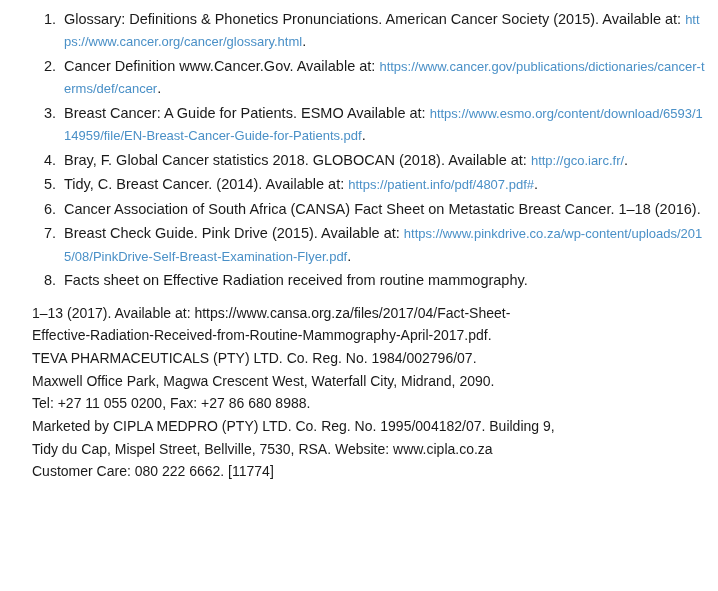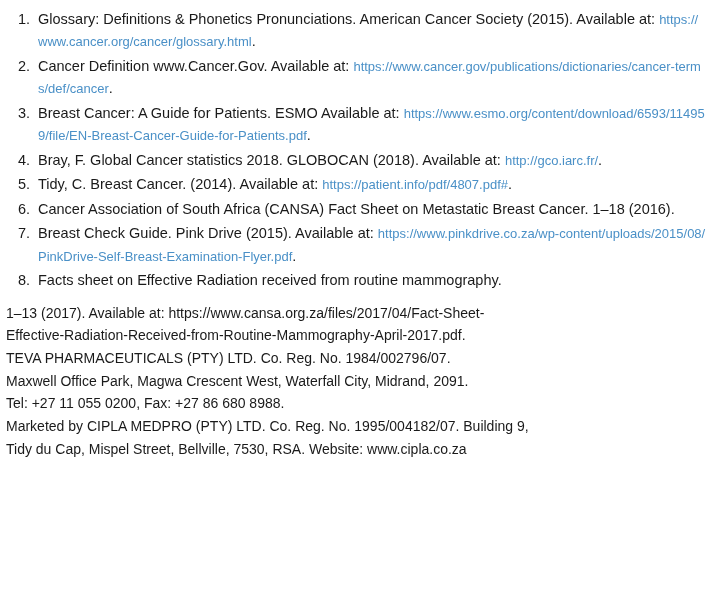--- a/index.html
+++ b/index.html
@@ -10,21 +10,21 @@
   body {
     width: 718px;
     height: 591px;
     font-family: "Liberation Sans", sans-serif;
     color: #1a1a1a;
     font-size: 14.5px;
     line-height: 1.55;
     overflow: hidden;
   }
   .page {
-    padding: 8px 12px 0 4px;
+    padding: 8px 12px 0 30px;
     box-sizing: border-box;
     width: 718px;
   }
   ol.ref-list {
     margin: 0 0 0 0;
     padding-left: 30px;
     list-style-position: outside;
   }
   ol.ref-list > li {
     margin: 0 0 2px 0;
@@ -92,19 +92,20 @@
     <li>
       <span class="ref-text">Facts sheet on Effective Radiation received from routine mammography.</span>
     </li>
 
   </ol>
 
   <div class="footer-block">
     <div class="footer-line">1–13 (2017). Available at: https://www.cansa.org.za/files/2017/04/Fact-Sheet-</div>
     <div class="footer-line">Effective-Radiation-Received-from-Routine-Mammography-April-2017.pdf.</div>
     <div class="footer-line">TEVA PHARMACEUTICALS (PTY) LTD. Co. Reg. No. 1984/002796/07.</div>
-    <div class="footer-line">Maxwell Office Park, Magwa Crescent West, Waterfall City, Midrand, 2091.</div>
+    <div class="footer-line">Maxwell Office Park, Magwa Crescent West, Waterfall City, Midrand, 2090.</div>
     <div class="footer-line">Tel: +27 11 055 0200, Fax: +27 86 680 8988.</div>
     <div class="footer-line">Marketed by CIPLA MEDPRO (PTY) LTD. Co. Reg. No. 1995/004182/07. Building 9,</div>
     <div class="footer-line">Tidy du Cap, Mispel Street, Bellville, 7530, RSA. Website: www.cipla.co.za</div>
+    <div class="footer-line">Customer Care: 080 222 6662. [11774]</div>
   </div>
 
 </div>
 
 </body></html>

